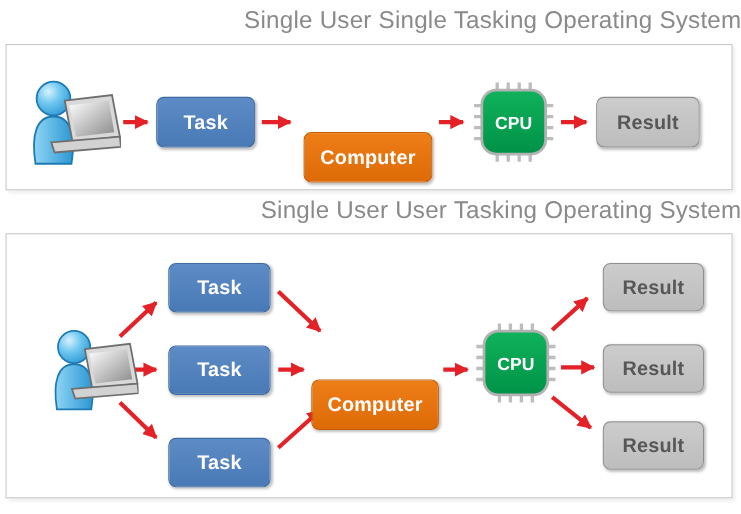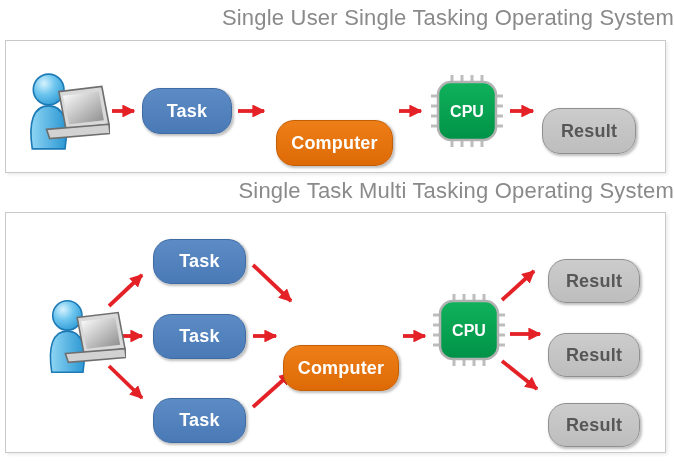--- a/index.html
+++ b/index.html
@@ -9,24 +9,24 @@
   .sec-title { position:absolute; left:0; width:100%; text-align:right; font-size:22px; color:#8a8a8a; letter-spacing:0.2px; }
   .t1 { top:5px; }
   .t2 { top:178px; }
 
   .panel { position:absolute; left:5px; width:661px; border:1px solid #c9c9c9; background:#ffffff; box-shadow:2px 2px 3px rgba(0,0,0,0.07); box-sizing:border-box; }
   .panel1 { top:40px; height:133px; }
   .panel2 { top:212px; height:241px; }
 
   .arrows { position:absolute; left:0; top:0; width:100%; height:100%; pointer-events:none; }
 
-  .node { position:absolute; display:flex; align-items:center; justify-content:center; font-weight:700; font-size:18px; color:#ffffff; border-radius:18px; box-shadow:1.5px 1.5px 2.5px rgba(0,0,0,0.25); letter-spacing:0.2px; box-sizing:border-box; }
+  .node { position:absolute; display:flex; align-items:center; justify-content:center; font-weight:700; font-size:18px; color:#ffffff; border-radius:7px; box-shadow:1.5px 1.5px 2.5px rgba(0,0,0,0.25); letter-spacing:0.2px; box-sizing:border-box; }
   .node.blue   { background:linear-gradient(180deg,#5c8bc5 0%,#4a7ab6 100%); border:1px solid #3f6ba3; }
   .node.orange { background:linear-gradient(180deg,#ee7e17 0%,#dd6a06 100%); border:1px solid #c35e05;margin-top:32px; }
-  .node.gray   { background:linear-gradient(180deg,#cccccc 0%,#bdbdbd 100%); border:1px solid #8f8f8f; color:#575757;margin-top:20px; }
+  .node.gray   { background:linear-gradient(180deg,#cccccc 0%,#bdbdbd 100%); border:1px solid #8f8f8f; color:#575757; }
 
   .iconwrap { position:absolute;text-align:center; }
   .iconwrap svg { width:100%; height:100%; display:block; }
 
   
   .p1-user     { left:14px;  top:30px; width:90px;  height:80px; }
   .p1-task     { left:136px; top:47px; width:90px;  height:46px; }
   .p1-computer { left:270px; top:47px; width:117px; height:46px; }
   .p1-cpu      { left:424px; top:33px; width:74px;  height:74px; }
   .p1-result   { left:536px; top:47px; width:94px;  height:46px; }
@@ -121,21 +121,21 @@
             <line x1="66" y1="52" x2="73" y2="52"></line>
         </g>
         <rect x="8" y="8" width="58" height="58" rx="13" fill="url(#cg1)" stroke="#b2b2b2" stroke-width="2.5"></rect>
         <text x="37" y="43" text-anchor="middle" font-size="16" font-weight="bold" fill="#ffffff" font-family="Liberation Sans, sans-serif">CPU</text>
       </svg>
     </div>
 
     <div class="node gray p1-result">Result</div>
   </div>
 
-  <div class="sec-title t2">Single Task Multi Tasking Operating System</div>
+  <div class="sec-title t2">Single User User Tasking Operating System</div>
 
   <div class="panel panel2">
     <svg class="arrows" viewBox="0 0 659 239">
       <defs>
         <marker id="ah2" viewBox="0 0 10 10" refX="9" refY="5" markerWidth="3.4" markerHeight="3.4" orient="auto-start-reverse">
           <path d="M0,0 L10,5 L0,10 z" fill="#e32126"></path>
         </marker>
       </defs>
       <line class="arrow" x1="103" y1="93" x2="136" y2="62" marker-end="url(#ah2)"></line>
       <line class="arrow" x1="108" y1="123" x2="136" y2="123" marker-end="url(#ah2)"></line>

